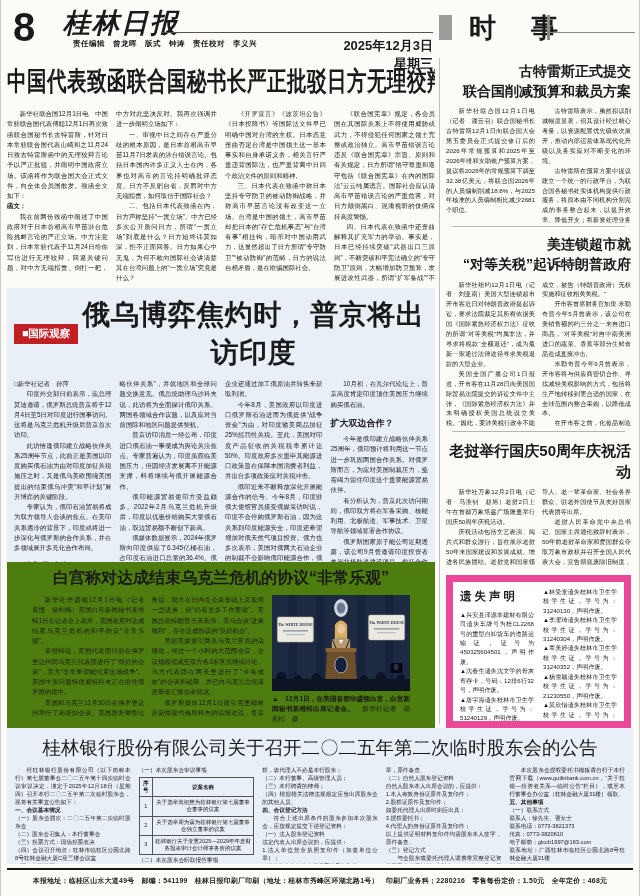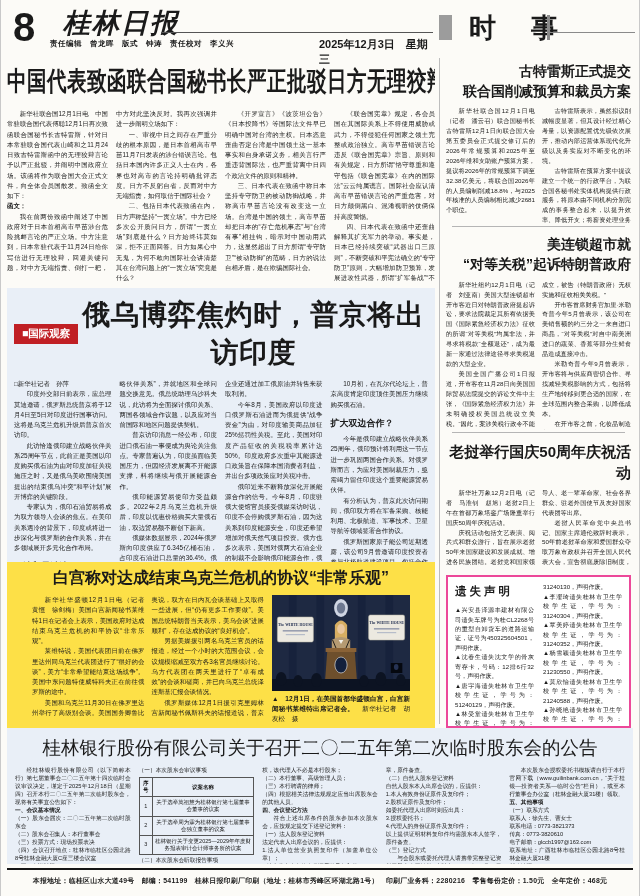--- a/index.html
+++ b/index.html
@@ -6,22 +6,22 @@
 html,body{background:#9a9a9a}
 body{display:flex;justify-content:center;font-family:"Liberation Sans",sans-serif}
 .page{width:640px;height:896px;background:#fcfbf7;color:#1a1a1a;position:relative;overflow:hidden;
   border-left:1px solid #c9c9c9;border-right:1px solid #c9c9c9}
 
 .hdr{height:56px;position:relative}
 .pgnum{position:absolute;left:12px;top:8px;font-size:40px;font-weight:900;line-height:.95;letter-spacing:-2px}
 .masthead{position:absolute;left:62px;top:5px;font-size:27px;font-weight:900;font-style:italic;
   font-family:"Liberation Serif",serif;letter-spacing:2px}
 .mast-line{position:absolute;left:160px;width:272px;top:32px;border-top:1.5px solid #555}
-.editors{position:absolute;left:49px;top:39px;font-size:7.5px;font-weight:bold;letter-spacing:.5px}
-.hdr-date{position:absolute;left:318px;width:114px;top:37px;font-size:11px;font-weight:bold;}
+.editors{position:absolute;left:72px;top:39px;font-size:7.5px;font-weight:bold;letter-spacing:.5px}
+.hdr-date{position:absolute;left:318px;width:114px;top:37px;font-size:13px;font-weight:bold;text-align:right}
 .gray-box{position:absolute;left:438px;top:15px;width:13px;height:25px;background:#9c9c9c}
 .section-title{position:absolute;left:468px;top:10px;font-size:27px;font-weight:900;letter-spacing:4px}
 .vbar{position:absolute;left:546px;top:15px;width:3px;height:25px;background:#8a8a8a}
 .hline{position:absolute;left:549px;right:4px;top:32px;border-top:1.5px solid #8a8a8a}
 
 .content{display:flex;padding:0 6px;height:672px}
 .left-col{width:428px;display:flex;flex-direction:column}
 .vdiv{width:1px;background:#bdbdbd;margin:2px 4px 4px}
 .right-col{flex:1;display:flex;flex-direction:column;overflow:hidden}
 
@@ -35,38 +35,38 @@
 .main-title{font-size:19.5px;font-weight:900;text-align:center;margin:12px 0 14px;
   transform:scaleY(1.35);transform-origin:center;letter-spacing:.5px;white-space:nowrap}
 .main-body{height:176px;column-count:4;column-gap:8px}
 
 .sec-putin{height:274px;background:#e9eff7;padding:6px 7px 4px;overflow:hidden}
 .putin-hd{display:flex;align-items:center;margin:2px 0 7px}
 .intl-label{background:#c01f24;color:#fff;font-size:10.5px;font-weight:bold;padding:3px 8px;flex:none}
 .putin-title{flex:1;text-align:center;font-size:28px;font-weight:900;letter-spacing:.5px}
 .putin-body{height:224px;column-count:4;column-gap:8px}
 
-.sec-wh{height:166px;background:#fde047;padding:3px 25px 4px;overflow:hidden}
+.sec-wh{height:166px;background:#4d7c0f;padding:3px 25px 4px;overflow:hidden}
 .wh-title{font-size:16px;font-weight:900;text-align:center;margin:3px 0 6px}
 .wh-row{display:flex;gap:8px}
 .wh-body{width:232px;height:128px;column-count:2;column-gap:7px}
 .wh-photo-wrap{flex:1;overflow:hidden}
 .wh-photo{width:100%;height:96px;display:block}
 .wh-cap{font-size:6.6px;font-weight:bold;line-height:1.5;margin-top:3px;text-align:justify}
 .wh-cap .credit{font-weight:normal;margin-left:6px}
 
 .r-art{padding:6px 2px 3px;overflow:hidden}
 .r-title{font-size:14px;font-weight:900;text-align:right;line-height:1.4;margin-bottom:5px}
 .r-title.sm{font-size:15px}
 .r-body{column-count:2;column-gap:7px;font-size:6.2px}
 .g-body{height:126px}
 .t-body{height:160px}
 .l-body{height:88px}
 hr.rdiv{border:0;border-top:1px solid #b5b5b5;margin:2px 8px}
-.lost-box{border:2px solid #ec4899;background:#fff;margin:5px 2px 0;padding:5px 7px;height:162px;
+.lost-box{border:7px solid #ec4899;background:#fff;margin:5px 2px 0;padding:5px 7px;height:162px;
   column-count:2;column-gap:9px;font-size:6.1px;line-height:1.55;overflow:hidden}
 .lost-box h4{font-size:11.5px;letter-spacing:3px;margin:1px 0 4px}
 
 .sec-bank{background:#e9eff7;margin:0 6px;height:136px;padding:5px 8px 4px;overflow:hidden}
 .bank-title{font-size:18.5px;font-weight:400;text-align:center;margin:2px 0 7px}
 .bank-cols{display:flex;gap:8px;height:100px;overflow:hidden}
 .bk-col{flex:1;font-size:5.7px;line-height:1.4;text-align:justify;overflow:hidden}
 .bk-col p{margin:0;text-indent:2em}
 .bk-col p.ni{text-indent:0}
 .bk-col p.b{font-weight:bold}

